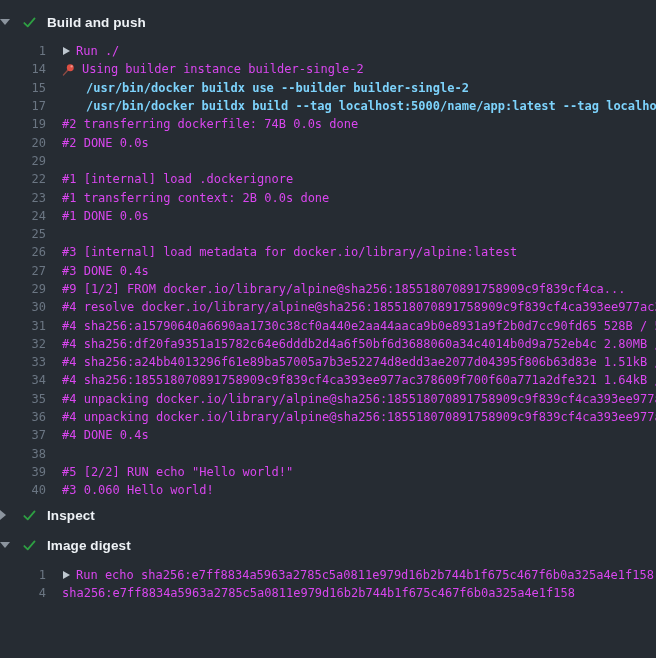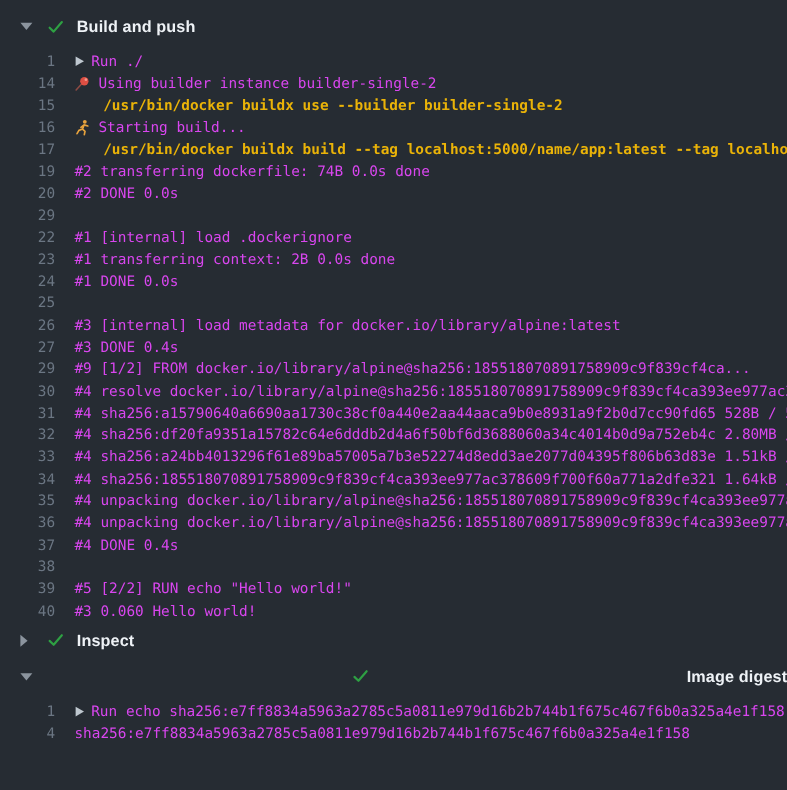--- a/index.html
+++ b/index.html
@@ -8,21 +8,20 @@
     background: #262c33;
     overflow: hidden;
     font-family: "Liberation Sans", sans-serif;
   }
   #app { width: 656px; }
 
   
   .sec-head {
     display: flex; align-items: center;
     height: 24px;
-    padding-left: 17px;
     cursor: pointer;
   }
   .sec:first-child .sec-head { margin-top: 10px; }
   .chev { width: 0; height: 0; flex: none; }
   .chev.down {
     border-left: 5px solid transparent;
     border-right: 5px solid transparent;
     border-top: 6px solid #8b949e;
     margin-right: 12px;
   }
@@ -38,21 +37,21 @@
     color: #eef2f6;
     font-size: 13.5px;
     font-weight: bold;
     letter-spacing: 0.1px;
   }
 
   
   .loglines { margin-top: 8px; margin-bottom: 2px; }
   .sec-digest .loglines { margin-top: 8px; }
   .sec-inspect .sec-head { margin-top: 4px; align-items: center; }
-  .sec-digest .sec-head { margin-top: 6px; justify-content: space-between; }
+  .sec-digest .sec-head { margin-top: 6px; }
   .row {
     display: flex;
     height: 18.3px;
     align-items: center;
     overflow: hidden;
     font-family: "DejaVu Sans Mono", "Liberation Mono", monospace;
     font-size: 12px;
   }
   .num {
     flex: none;
@@ -60,21 +59,21 @@
     text-align: right;
     color: #6b7683;
     cursor: pointer;
   }
   .txt {
     white-space: pre;
     color: #d946ef;
     margin-left: 16px;
     flex: none;
   }
-  .txt.cmd { color: #eab308; font-weight: bold; margin-left: 40px; }
+  .txt.cmd { color: #7dd3fc; font-weight: bold; margin-left: 40px; }
   .toggle {
     flex: none;
     width: 0; height: 0;
     margin-left: 17px;
     border-top: 4.5px solid transparent;
     border-bottom: 4.5px solid transparent;
     border-left: 7px solid #bec7cf;
     cursor: pointer;
   }
   .toggle + .txt, .emoji-wrap + .txt { margin-left: 6px; }
@@ -110,30 +109,20 @@
       <circle cx="11.3" cy="4.7" r="1.2" fill="#f2968c"></circle>
     </svg>
   </span>
           <span class="txt">Using builder instance builder-single-2</span>
   </div>
         <div class="row">
     <span class="num">15</span>
     <span class="txt cmd">/usr/bin/docker buildx use --builder builder-single-2</span>
   </div>
         <div class="row">
-    <span class="num">16</span>
-    <span class="emoji-wrap">
-    <svg width="15" height="15" viewBox="0 0 16 16">
-      <circle cx="10.3" cy="2.7" r="1.7" fill="#e8a33d"></circle>
-      <path d="M13 6.4 L9.7 5.4 L6.9 7.7 M9.7 5.4 L8.3 9.1 L10.5 11.1 L9.9 14.1 M8.3 9.1 L5.1 10.3 L3.4 13.2" stroke="#e8a33d" stroke-width="1.5" fill="none" stroke-linecap="round" stroke-linejoin="round"></path>
-    </svg>
-  </span>
-          <span class="txt">Starting build...</span>
-  </div>
-        <div class="row">
     <span class="num">17</span>
     <span class="txt cmd">/usr/bin/docker buildx build --tag localhost:5000/name/app:latest --tag localhost:50</span>
   </div>
         <div class="row">
     <span class="num">19</span>
     <span class="txt">#2 transferring dockerfile: 74B 0.0s done</span>
   </div>
         <div class="row">
     <span class="num">20</span>
     <span class="txt">#2 DONE 0.0s</span>

